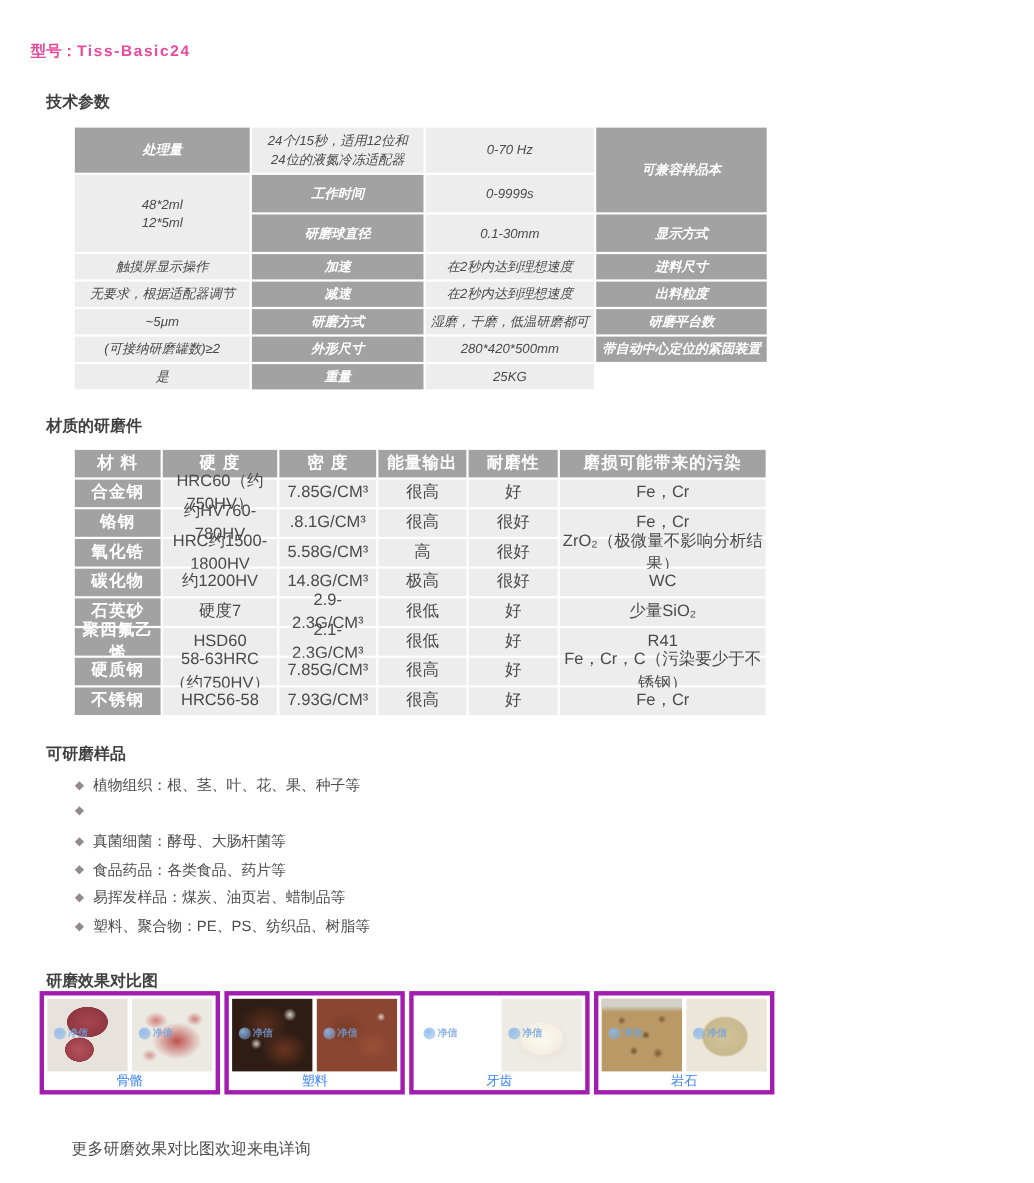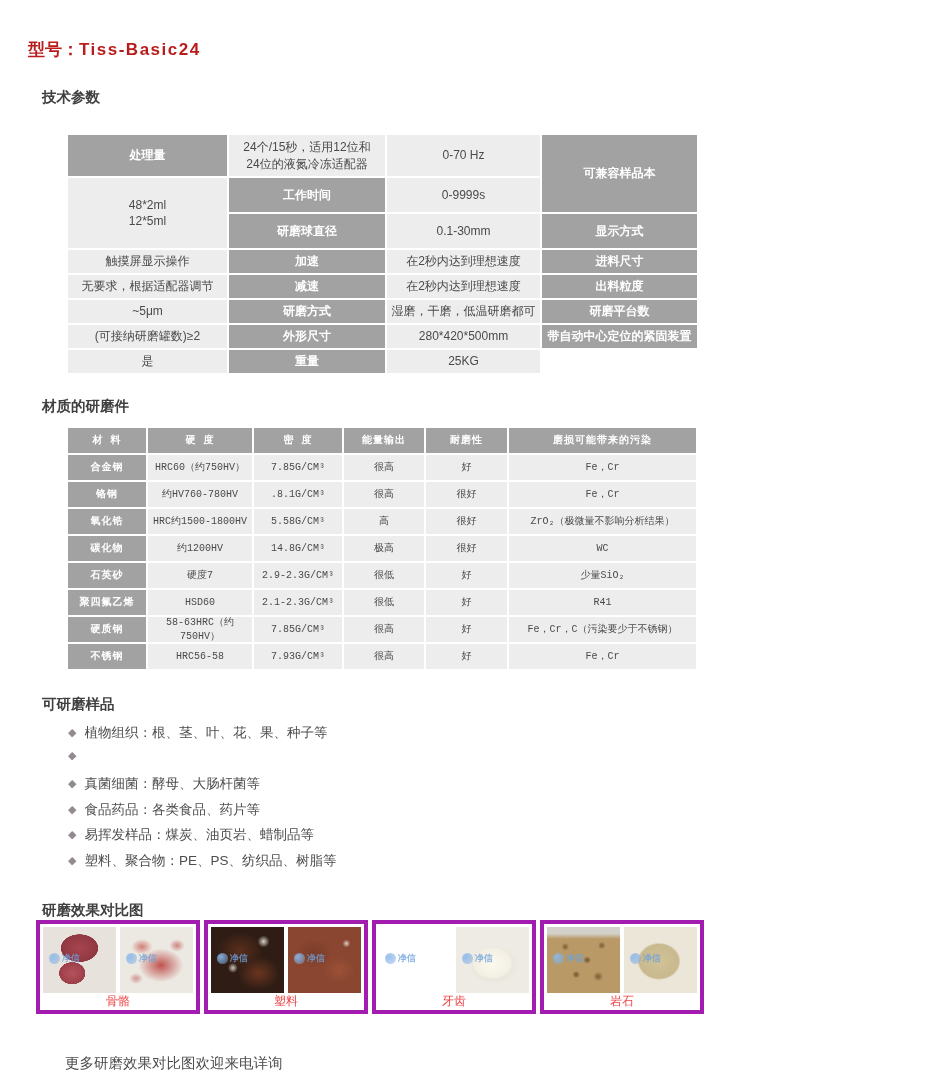--- a/index.html
+++ b/index.html
@@ -1,72 +1,72 @@
 <!DOCTYPE html>
 <html><head>
 <meta charset="utf-8">
 <style>
   * { margin: 0; padding: 0; box-sizing: border-box; }
   html, body { width: 940px; background: #ffffff; }
   body { font-family: "Liberation Sans", "DejaVu Sans", sans-serif; color: #4a4a4a; }
   .page { position: relative; width: 940px; height: 1075px; background: #fff; overflow: hidden; }
 
-  .title { margin: 38px 0 0 28px; font-size: 17px; font-weight: bold; color: #b91c1c; }
+  .title { margin: 38px 0 0 28px; font-size: 14px; font-weight: bold; color: #ec4899; }
   .title .latin { letter-spacing: 1.5px; }
 
   .sec-h { margin-left: 42px; font-size: 14.5px; font-weight: bold; color: #404040; }
-  .h-tech { margin-top: 27px; margin-bottom: 28px; }
+  .h-tech { margin-top: 27px; margin-bottom: 14px; }
   .h-mat  { margin-top: 24px; margin-bottom: 12px; }
   .h-samp { margin-top: 26px; margin-bottom: 10px; }
   .h-comp { margin-top: 24px; margin-bottom: 0; }
 
   
   .spec-table {
     margin-left: 68px;
     display: grid;
     grid-template-columns: 159px 156px 153px 155px;
     grid-template-rows: 41px 34px 34px 23px 23px 23px 23px 23px;
     gap: 2px;
     width: 629px;
     font-size: 12px;
+    font-style: italic;
   }
   .cell {
     display: flex; align-items: center; justify-content: center;
     text-align: center; padding: 1px 4px; line-height: 1.35;
   }
   .cell.hd { background: #a2a2a2; color: #ffffff; font-weight: bold; }
   .cell.vl { background: #ededed; color: #4a4a4a; }
   .pre { white-space: pre-line; }
   .span2 { grid-row: span 2; }
 
   
   .mat-table {
     margin-left: 68px;
     display: grid;
     grid-template-columns: 78px 104px 88px 80px 81px 187px;
     grid-auto-rows: 25px;
     gap: 2px;
     width: 630px;
-    font-size: 10px;
-    font-family: Liberation Mono, monospace;
+    font-size: 15px;
   }
   .mat-table .cell.hd { letter-spacing: 1px; }
   .mat-table .cell { padding: 1px 2px; }
 
   
   .sample-list { margin-left: 68px; list-style: none; font-size: 13.5px; color: #4d4d4d; }
   .sample-list li { display: flex; align-items: baseline; height: 25.5px; }
   .diamond { color: #918a90; font-size: 11px; margin-right: 8px; position: relative; top: -1px; }
 
   
   .panels { margin: 0 0 0 36px; display: flex; gap: 4px; }
   .panel { width: 164px; border: 4px solid #a21caf; background: #fff; padding: 3px 3px 0 3px; }
   .photos { display: flex; gap: 4px; }
   .photo { position: relative; width: 76px; height: 66px; overflow: hidden; }
-  .caption { text-align: center; font-size: 12px; color: #ef4444; height: 17px; line-height: 16px; }
+  .caption { text-align: center; font-size: 12px; color: #3b82f6; height: 17px; line-height: 16px; }
 
   .wm {
     position: absolute; left: 8%; top: 38%;
     display: flex; align-items: center; gap: 2px;
     font-size: 9px; color: rgba(110, 160, 220, 0.8); font-weight: bold;
   }
   .wm::before {
     content: ""; width: 11px; height: 11px; border-radius: 50%;
     background: radial-gradient(circle at 35% 35%, rgba(140,185,235,.9), rgba(110,160,220,.35));
     flex: 0 0 auto;

